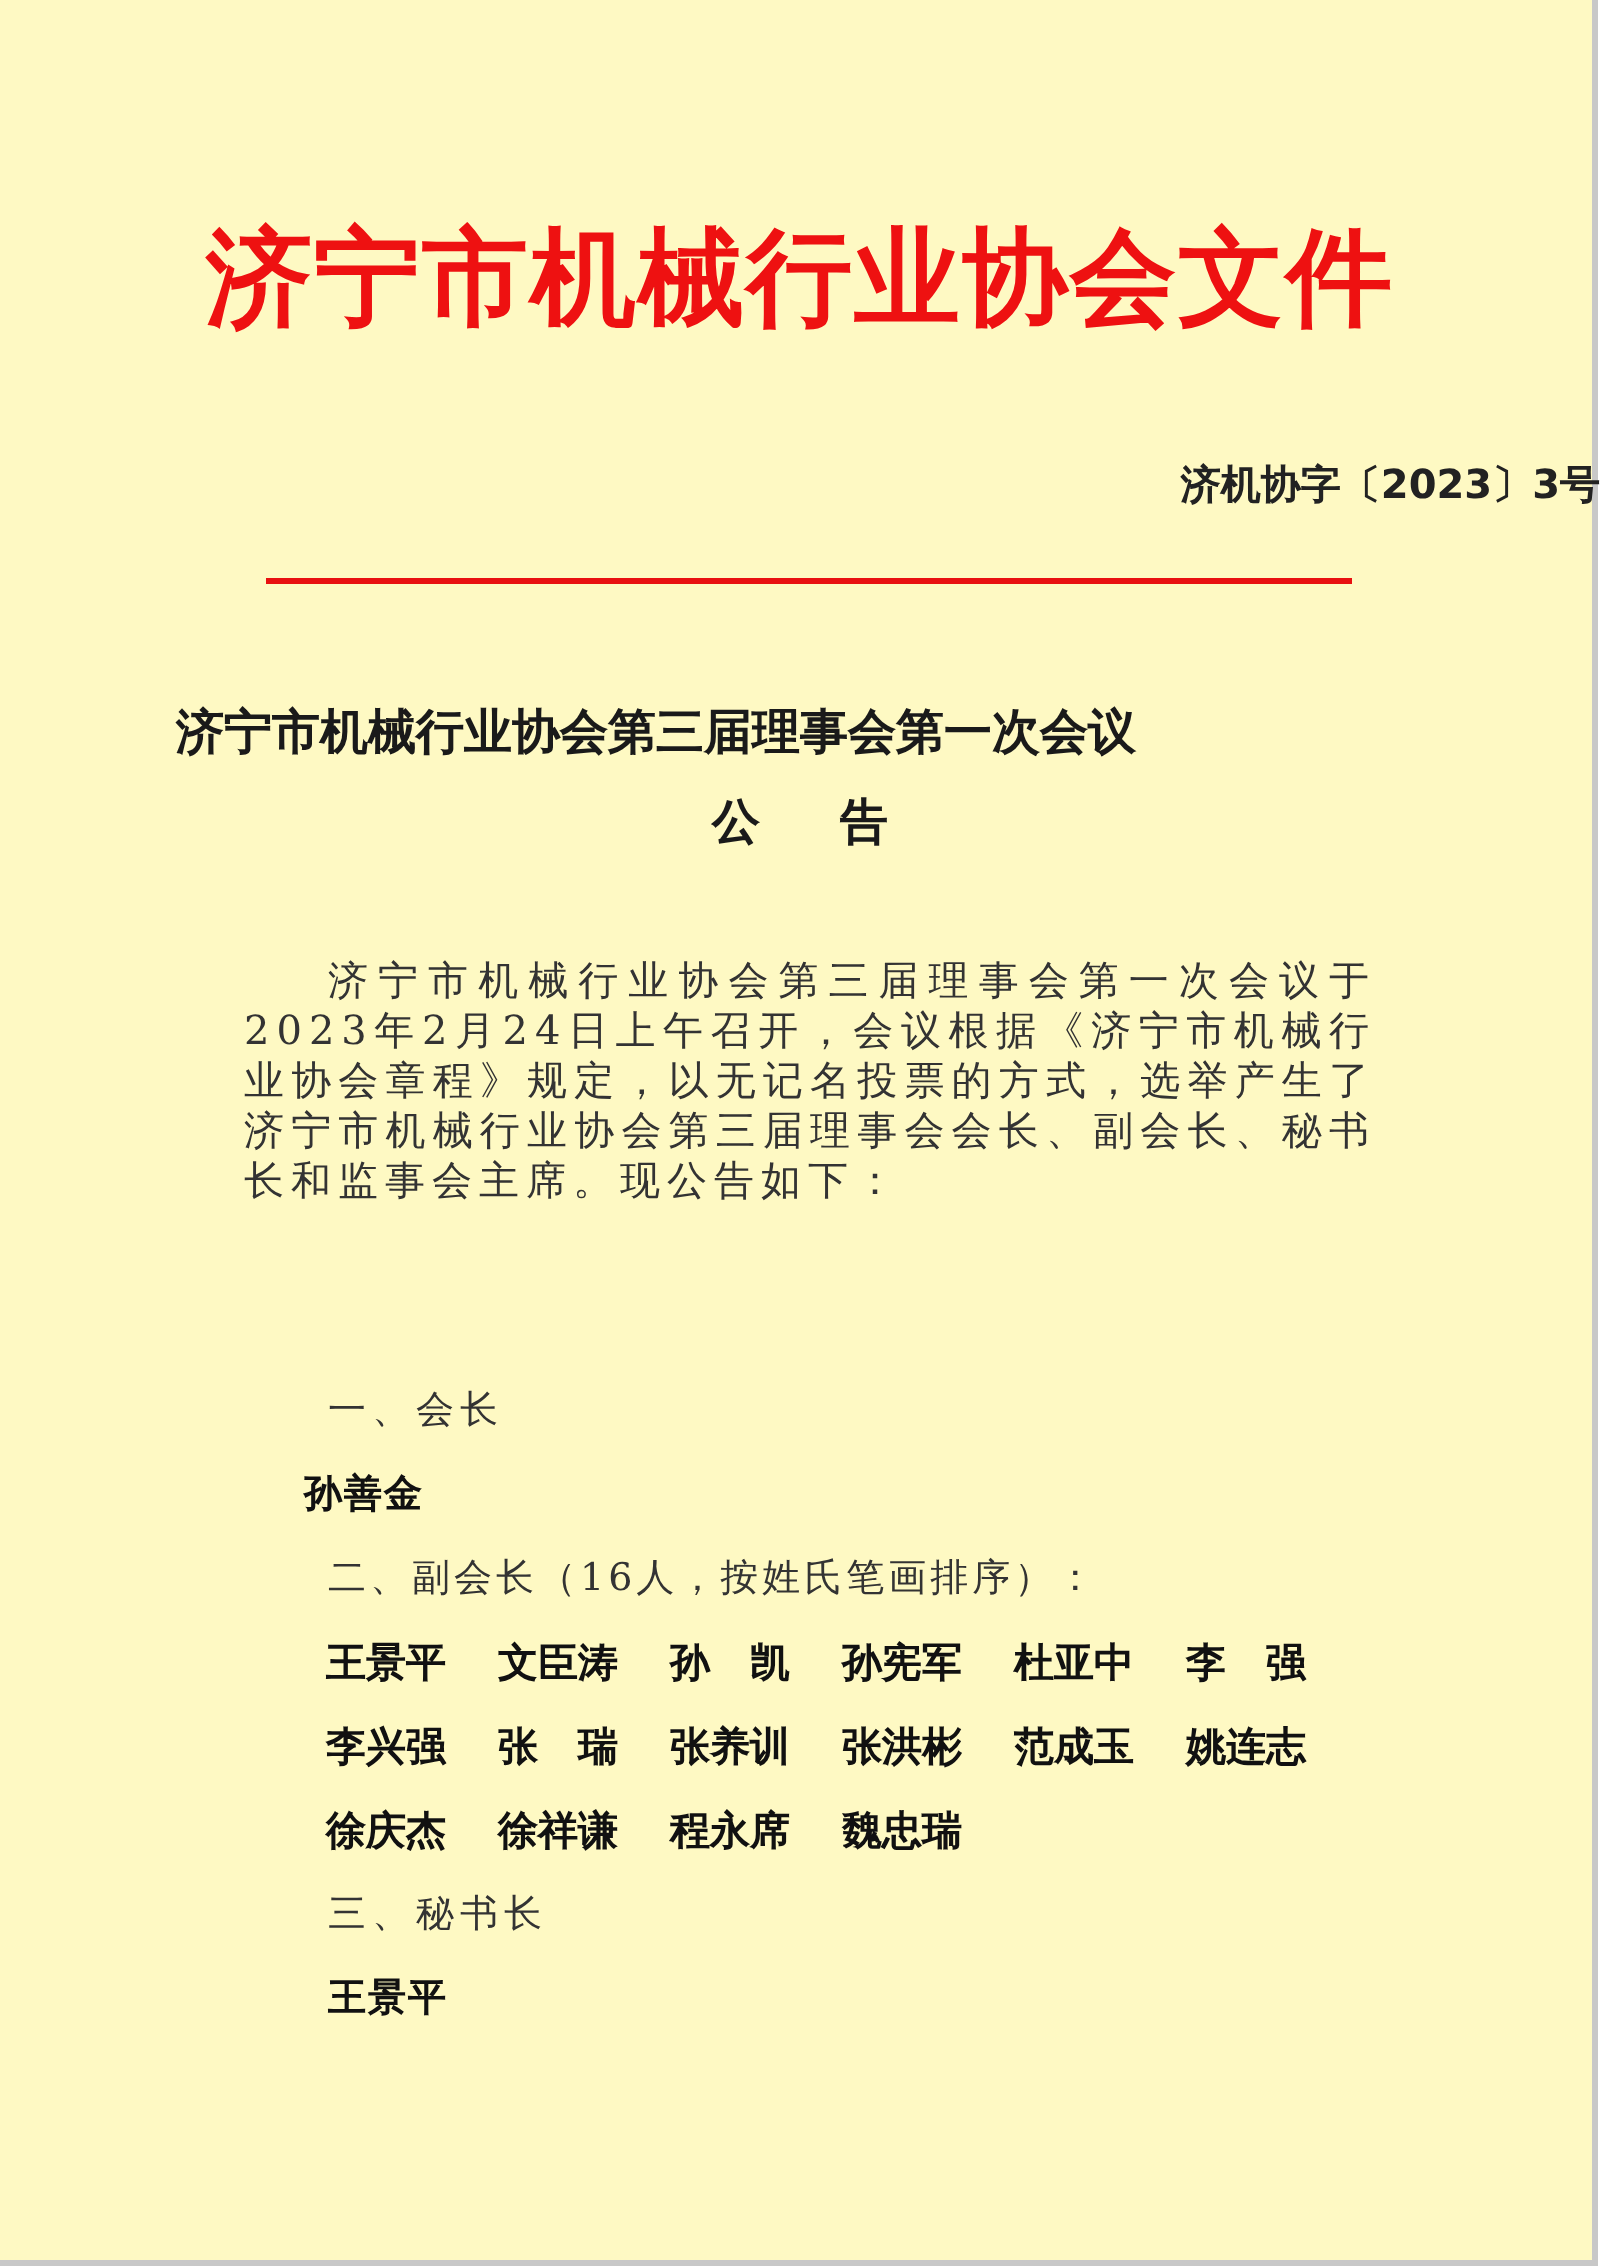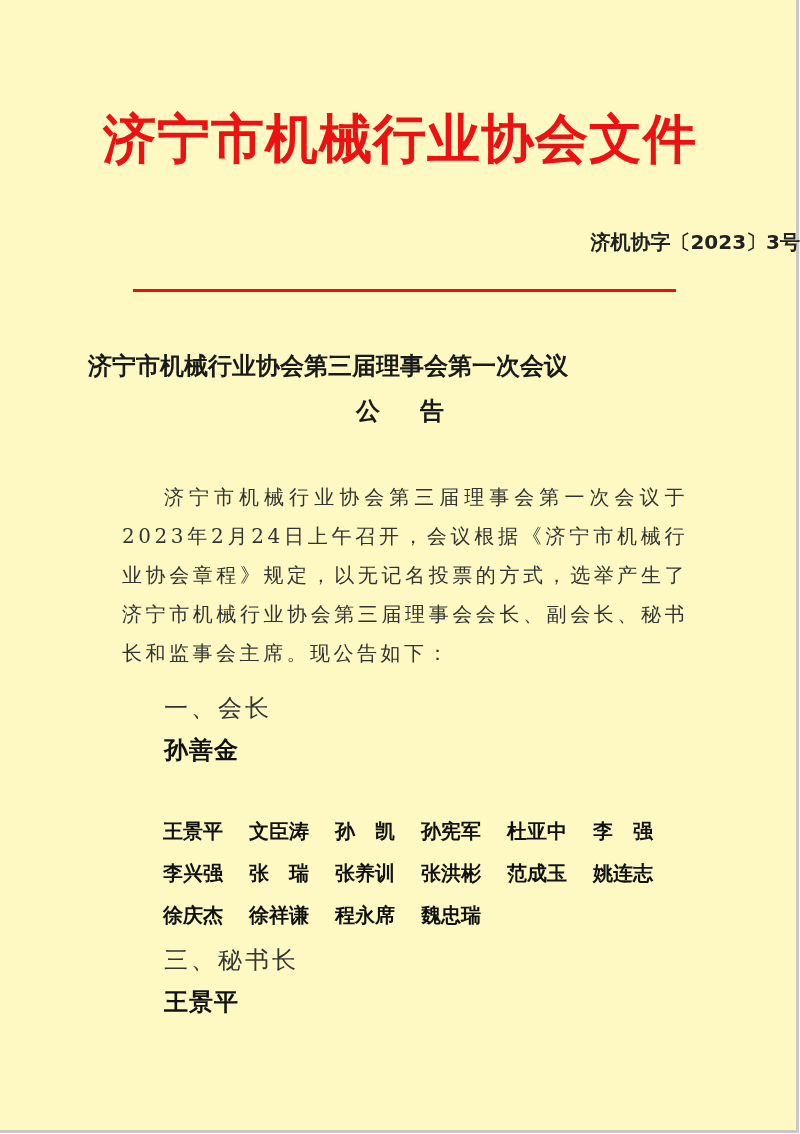--- a/index.html
+++ b/index.html
@@ -29,46 +29,47 @@
       font-size: 24px; font-weight: bold; color: #1a1a1a;
       font-family: "DejaVu Serif", "Liberation Serif", serif;
     }
     .notice-sub {
       position: absolute; left: 0; width: 800px; top: 395px; text-align: center;
       font-size: 24px; font-weight: bold; color: #1a1a1a; word-spacing: 0;
     }
     .notice-sub span { display: inline-block; margin: 0 20px; }
     .body-text {
       position: absolute; left: 122px; width: 566px; top: 478px;
-      font-size: 20px; line-height: 39px; color: #333; letter-spacing: 3.5px;
+      font-size: 20px; line-height: 25px; color: #333; letter-spacing: 3.5px;
       text-indent: 42px; text-align: justify;
     }
-    .line { position: absolute; font-size: 24px; color: #333; letter-spacing: 3px; }
+    .line { position: absolute; font-size: 19px; color: #333; letter-spacing: 3px; }
     .bold-name { font-weight: bold; color: #111; letter-spacing: 1px; font-family: "DejaVu Serif", "Liberation Serif", serif; }
     .names-row { position: absolute; left: 163px; font-size: 20px; font-weight: bold; color: #111; }
     .names-row span { position: absolute; white-space: pre; }
   </style>
 </head>
 <body>
 
 <div class="page">
   <div class="header-title">济宁市机械行业协会文件</div>
   <div class="doc-number">济机协字〔2023〕3号</div>
   <div class="red-rule"></div>
 
   <div class="notice-title">济宁市机械行业协会第三届理事会第一次会议</div>
   <div class="notice-sub">
     <span>公</span><span>告</span>
   </div>
 
   <div class="body-text">济宁市机械行业协会第三届理事会第一次会议于2023年2月24日上午召开，会议根据《济宁市机械行业协会章程》规定，以无记名投票的方式，选举产生了济宁市机械行业协会第三届理事会会长、副会长、秘书长和监事会主席。现公告如下：</div>
 
   <div class="line" style="left:164px; top:692px;">一、会长</div>
-  <div class="line bold-name" style="left:164px; top:734px;font-family:Liberation Mono, monospace;">孙善金</div>
+  <div class="line bold-name" style="left:152px; top:734px;font-family:Liberation Mono, monospace;">孙善金</div>
 
+  <div class="line" style="left:164px; top:776px; letter-spacing:2px;">二、副会长（16人，按姓氏笔画排序）：</div>
 
   <div class="names-row" style="top:818px;">
     <span style="left:0px">王景平</span>
     <span style="left:86px">文臣涛</span>
     <span style="left:172px">孙　凯</span>
     <span style="left:258px">孙宪军</span>
     <span style="left:344px">杜亚中</span>
     <span style="left:430px">李　强</span>
   </div>
   <div class="names-row" style="top:860px;">

